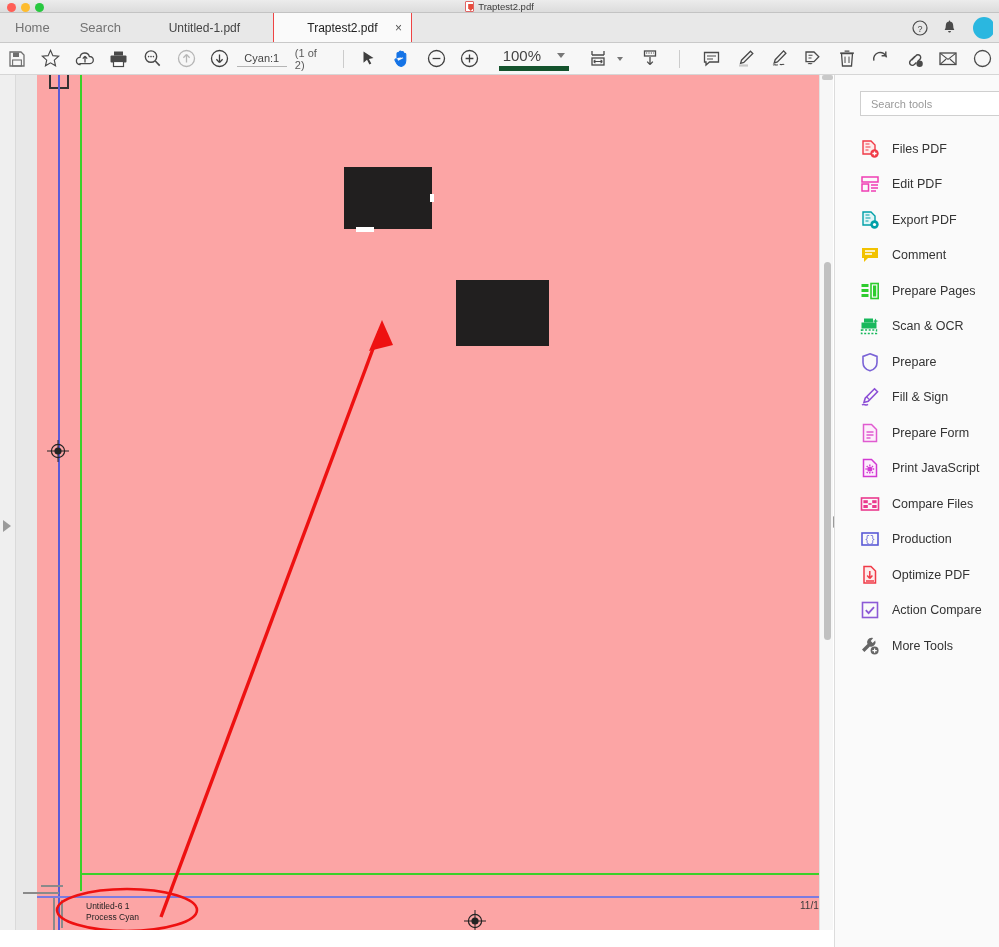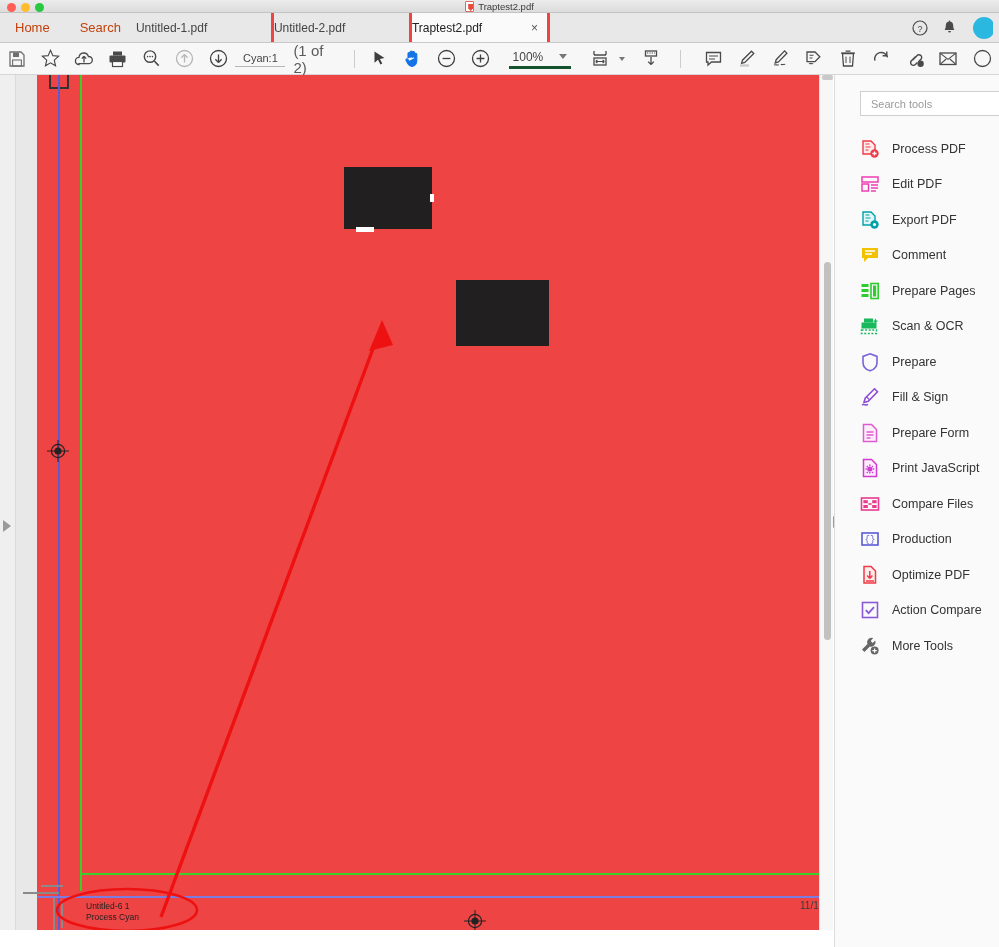--- a/index.html
+++ b/index.html
@@ -37,26 +37,26 @@
   }
 
   
   .tabbar {
     position: absolute; left: 0; top: 13px; width: 999px; height: 30px;
     background: #e8e8e8; border-bottom: 1px solid #c9c9c9;
     display: flex; align-items: stretch;
   }
   .menu-item {
     display: flex; align-items: center; padding: 0 15px;
-    font-size: 13px; color: #c2410c;
+    font-size: 13px; color: #737373;
   }
   .tab {
     position: relative; width: 138px; display: flex; align-items: center;
-    justify-content: flex-start; font-size: 12px; color: #444;
-    border-right: 3px solid #ef4444; background: #e8e8e8;
+    justify-content: center; font-size: 12px; color: #444;
+    border-right: 1px solid #ef4444; background: #e8e8e8;
   }
   .tab:first-of-type { border-left: 1px solid #cfcfcf; }
   .tab.active { background: #fafafa; color: #222; }
   .tab .tab-close {
     position: absolute; right: 9px; top: 50%; transform: translateY(-50%);
     font-size: 12px; color: #555; line-height: 1;
   }
   .tabbar-right {
     margin-left: auto; display: flex; align-items: center; gap: 14px;
     padding-right: 6px;
@@ -71,23 +71,23 @@
   }
   .tb-btn {
     width: 34px; height: 32px; display: flex; align-items: center;
     justify-content: center; color: #4a4a4a;
   }
   .tb-sep { width: 1px; height: 18px; background: #cccccc; margin: 0 7px; }
   .field-num {
     font-size: 11px; color: #444; border-bottom: 1px solid #b5b5b5;
     padding: 1px 6px 2px; min-width: 50px; text-align: center;
   }
-  .pagecount { font-size: 15px; color: #5a5a5a; margin-left: 8px; }
+  .pagecount { font-size: 11px; color: #5a5a5a; margin-left: 8px; }
   .zoom-field {
-    font-size: 12px; color: #444; border-bottom: 3px solid #14532d;
+    font-size: 15px; color: #444; border-bottom: 5px solid #14532d;
     padding: 1px 4px 2px; min-width: 62px; text-align: center;
     display: flex; align-items: center; justify-content: center; gap: 16px;
   }
   .caret { width: 0; height: 0; border-left: 4px solid transparent;
            border-right: 4px solid transparent; border-top: 5px solid #777; }
   .caret-sm { width: 0; height: 0; border-left: 3px solid transparent;
            border-right: 3px solid transparent; border-top: 4px solid #777;
            margin-left: 2px; }
 
   
@@ -105,21 +105,21 @@
   .viewport {
     position: absolute; left: 16px; top: 75px; width: 803px; height: 872px;
     background: #ffffff; overflow: hidden;
   }
   .gutter-left {
     position: absolute; left: 0; top: 0; width: 21px; height: 872px;
     background: #e8e8e8;
   }
   .page {
     position: absolute; left: 21px; top: 0; width: 782px; height: 872px;
-    background: #ef4444;
+    background: #fca5a5;
   }
   
   .guide-v-blue { position: absolute; left: 21px; top: 0; width: 2px; height: 896px; background: #5b5bd6; }
   .guide-v-green { position: absolute; left: 43px; top: 0; width: 2px; height: 816px; background: #3ad029; }
   .guide-h-blue { position: absolute; left: 0px; top: 821px; width: 804px; height: 2px; background: #7b7be0; }
   .guide-h-green { position: absolute; left: 43px; top: 798px; width: 761px; height: 2px; background: #3ad029; }
   .cropmark {
     position: absolute; left: 12px; top: -4px; width: 20px; height: 18px;
     border: 2px solid #333; border-top: none;
   }
@@ -207,23 +207,20 @@
       <span>Traptest2.pdf</span>
     </div>
   </div>
 
   <div class="tabbar">
     <div class="menu-item">Home</div>
     <div class="menu-item">Search</div>
 
     <div class="tab">
       <span>Untitled-1.pdf</span>
-    </div>
-    <div class="tab">
-      <span>Untitled-2.pdf</span>
     </div>
     <div class="tab active">
       <span>Traptest2.pdf</span>
       <span class="tab-close">×</span>
     </div>
 
     <div class="tabbar-right">
       <span class="icon-btn">
         <svg width="16" height="16" viewBox="0 0 16 16">
             <circle cx="8" cy="8" r="7" fill="none" stroke="#4a4a4a" stroke-width="1.2"></circle>
@@ -473,21 +470,21 @@
 
       <div class="tool-item">
         <span class="tool-ico">
           <svg width="20" height="20" viewBox="0 0 20 20">
               <path d="M3 2h8l4 4v9H3z" fill="#fdecec" stroke="#f03a47" stroke-width="1.4"></path>
               <path d="M5.5 5h4M5.5 8h5M5.5 11h3" stroke="#f03a47" stroke-width="1.2"></path>
               <circle cx="14.5" cy="14.5" r="4.2" fill="#f03a47"></circle>
               <path d="M14.5 12.4v4.2M12.4 14.5h4.2" stroke="#fff" stroke-width="1.3"></path>
             </svg>
         </span>
-        <span class="tool-label">Process PDF</span>
+        <span class="tool-label">Files PDF</span>
       </div>
 
       <div class="tool-item">
         <span class="tool-ico">
           <svg width="20" height="20" viewBox="0 0 20 20">
               <rect x="2" y="3" width="16" height="5" fill="none" stroke="#ef3eb4" stroke-width="1.5"></rect>
               <rect x="2" y="10" width="6.5" height="7" fill="none" stroke="#ef3eb4" stroke-width="1.5"></rect>
               <path d="M11 11h7M11 14h7M11 17h5" stroke="#ef3eb4" stroke-width="1.5"></path>
             </svg>
         </span>

